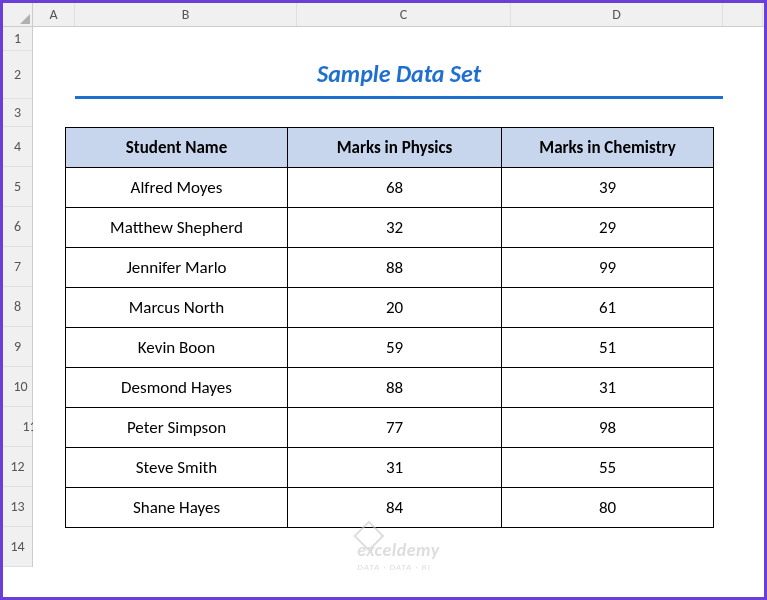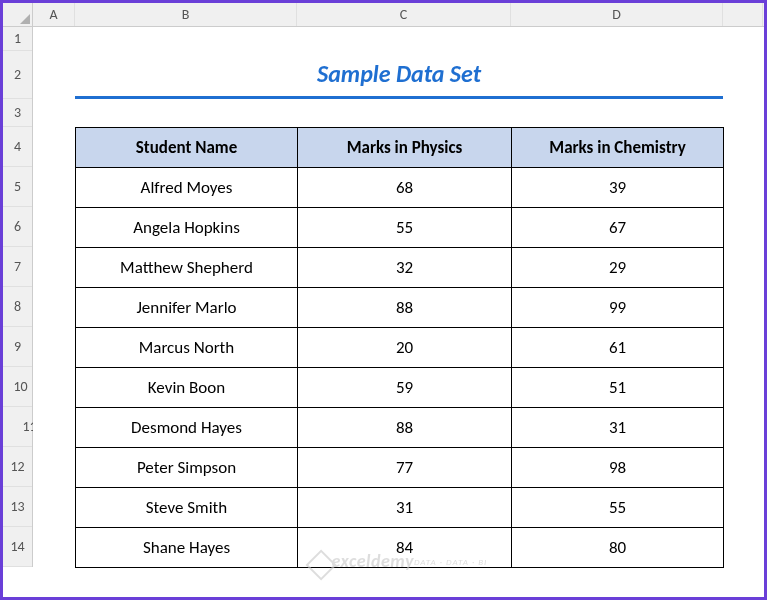--- a/index.html
+++ b/index.html
@@ -74,21 +74,21 @@
     align-items: center;
     justify-content: center;
     font-style: italic;
     font-weight: bold;
     font-size: 24px;
     color: #1f6fd1;
     border-bottom: 3px solid #1f6fd1;
   }
   .data-table {
     position: absolute;
-    left: 42px; top: 100px;
+    left: 32px; top: 100px;
     border-collapse: collapse;
   }
   .data-table th, .data-table td {
     border: 1.5px solid #000;
     text-align: center;
     font-size: 17px;
     height: 40px;
     vertical-align: middle;
   }
   .data-table th {
@@ -100,22 +100,21 @@
   .col-c { width: 214px; }
   .col-d { width: 212px; }
   .watermark {
     position: absolute;
     left: 50%; bottom: 25px;
     transform: translateX(-50%);
     font-size: 13px;
     color: #c8c8c8;
     font-style: italic;
     display: flex;
-    flex-direction: row;
-    align-items: center;
+    flex-direction: column;
     opacity: 0.6;
     pointer-events: none;
   }
   .watermark .wm-top { font-size: 18px; font-weight: bold; letter-spacing: 0.5px; }
   .watermark .wm-bot { font-size: 9px; letter-spacing: 1px; }
   .watermark .wm-icon {
     width: 22px; height: 22px;
     border: 2px solid #c8c8c8;
     transform: rotate(45deg);
     margin-bottom: -8px;
@@ -165,25 +164,20 @@
         <th class="col-d">Marks in Chemistry</th>
       </tr>
     </thead>
     <tbody id="table-body">
         <tr>
           <td class="col-b">Alfred Moyes</td>
           <td class="col-c">68</td>
           <td class="col-d">39</td>
         </tr>
         <tr>
-          <td class="col-b">Angela Hopkins</td>
-          <td class="col-c">55</td>
-          <td class="col-d">67</td>
-        </tr>
-        <tr>
           <td class="col-b">Matthew Shepherd</td>
           <td class="col-c">32</td>
           <td class="col-d">29</td>
         </tr>
         <tr>
           <td class="col-b">Jennifer Marlo</td>
           <td class="col-c">88</td>
           <td class="col-d">99</td>
         </tr>
         <tr>

